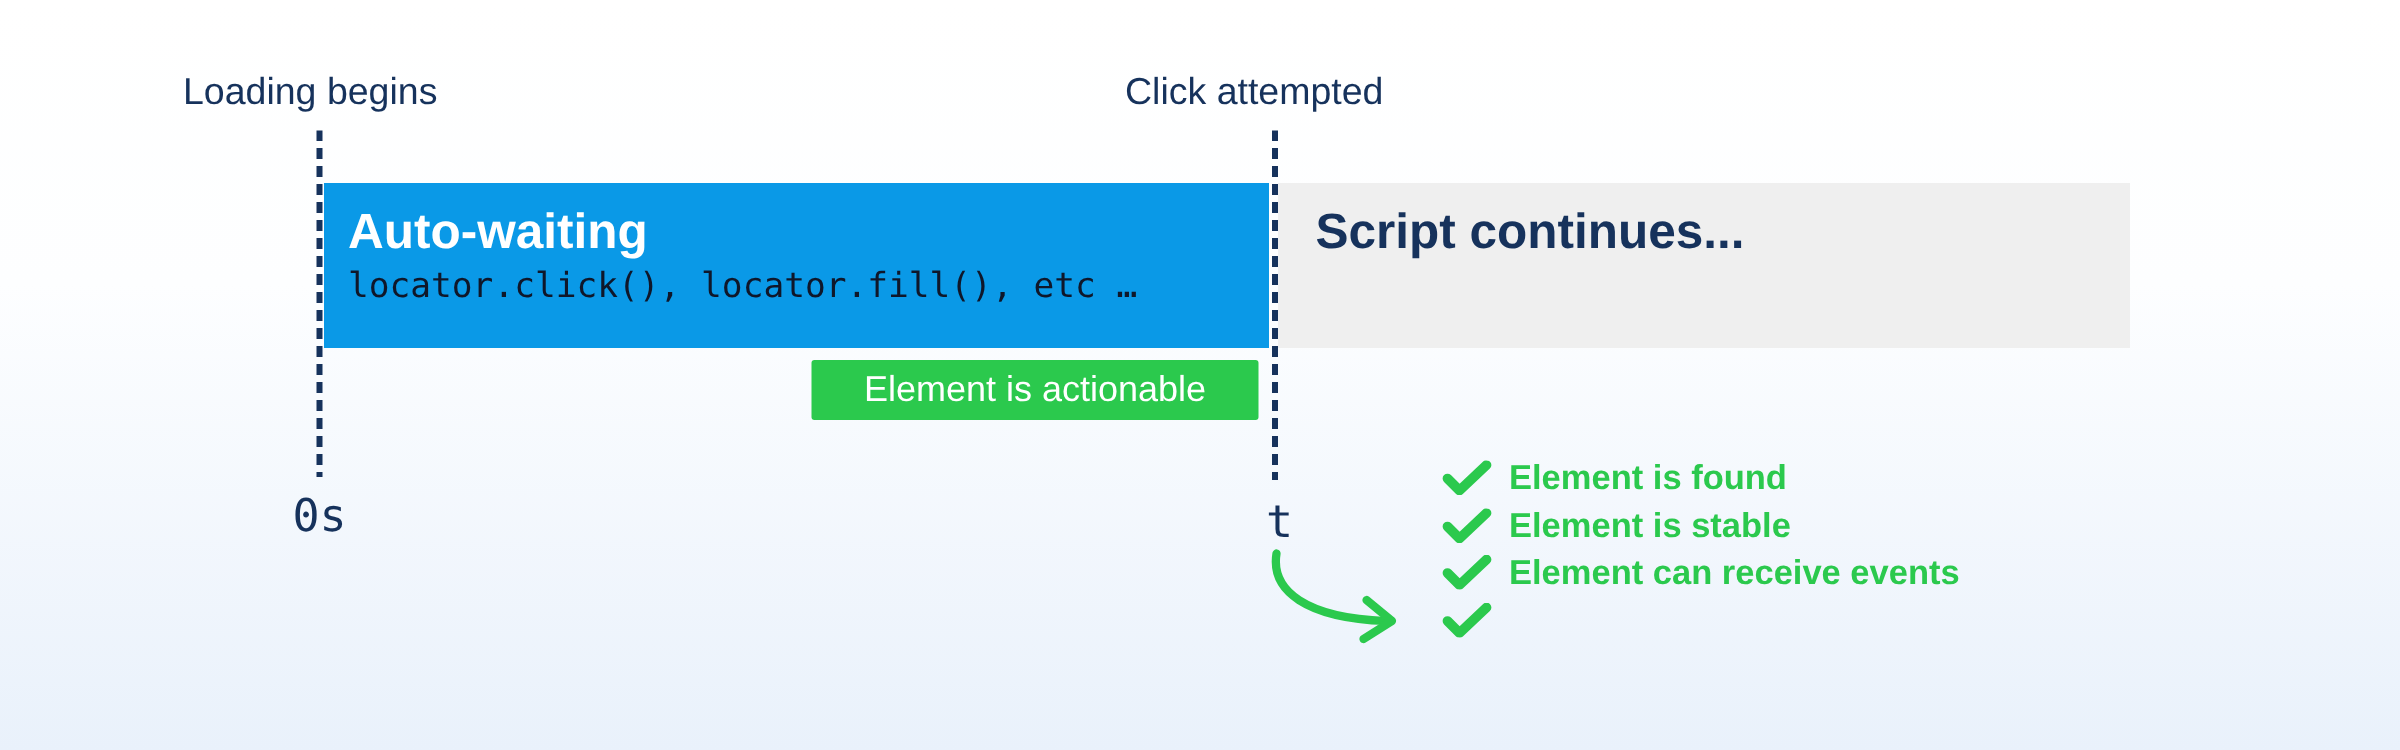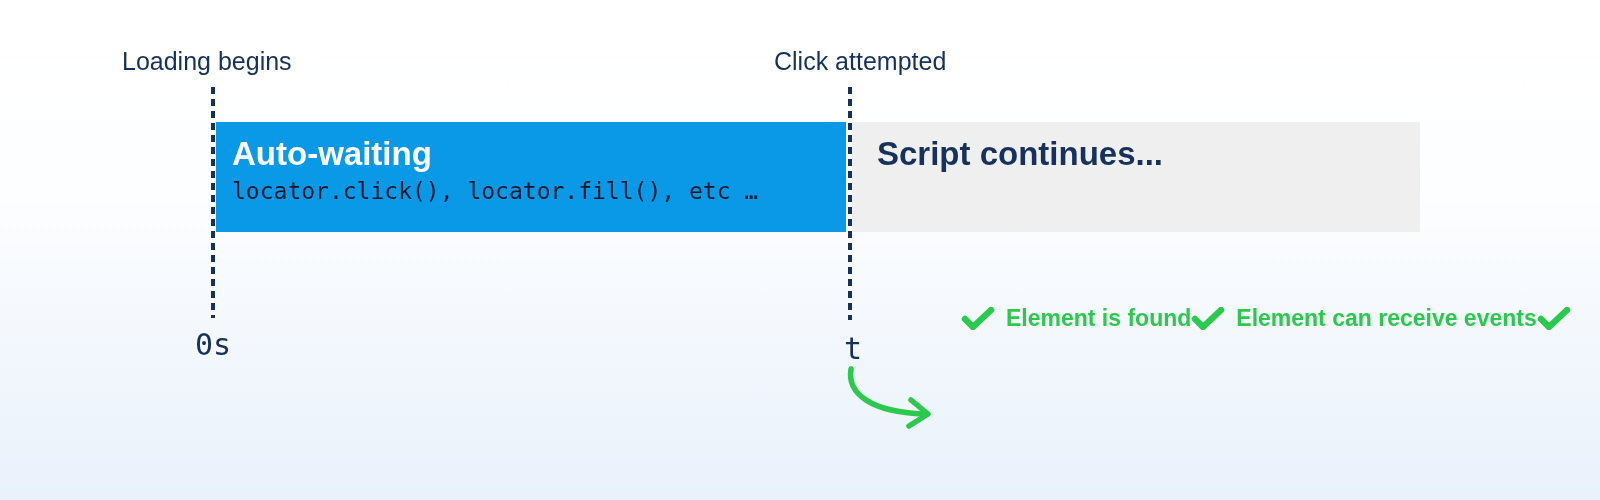--- a/index.html
+++ b/index.html
@@ -12,21 +12,21 @@
     color:#16325c;
   }
   .top-label{
     position:absolute;
     font-size:25px;
     font-weight:500;
     color:#16325c;
     white-space:nowrap;
   }
   .lbl-loading{left:122px;top:47px;}
-  .lbl-click{left:750px;top:47px;margin-left:24px;}
+  .lbl-click{left:750px;top:47px;}
   .dotted-line{
     position:absolute;
     width:4px;
     background:repeating-linear-gradient(to bottom,#16325c 0px,#16325c 7px,transparent 7px,transparent 12px);
   }
   .line-start{left:211px;top:87px;height:231px;}
   .line-click{left:848px;top:87px;height:233px;}
   .bar{
     position:absolute;
     top:122px;height:110px;
@@ -80,21 +80,21 @@
   .lbl-t{left:844px;top:331px;}
   .arrow-wrap{
     position:absolute;
     left:838px;top:362px;
     width:100px;height:70px;
   }
   .checklist{
     position:absolute;
     left:961px;top:303px;
     display:flex;
-    flex-direction:row;
+    flex-direction:column;
   }
   .check-row{
     display:flex;
     align-items:center;
     height:31.5px;
   }
   .check-icon{
     width:34px;height:23px;
     margin-right:11px;
     flex:0 0 auto;
@@ -121,20 +121,23 @@
 
   <div class="bar bar-blue">
     <div class="bar-title">Auto-waiting</div>
     <div class="bar-code">locator.click(), locator.fill(), etc …</div>
   </div>
 
   <div class="bar bar-gray">
     <div class="bar-title">Script continues...</div>
   </div>
 
+  <div class="badge">
+    <span>Element is actionable</span>
+  </div>
 
   <div class="time-label lbl-0s">0s</div>
 
   <div class="time-label lbl-t">t</div>
 
   <div class="arrow-wrap">
     <svg width="100" height="70" viewBox="0 0 100 70" fill="none" xmlns="http://www.w3.org/2000/svg">
       <path d="M 13 7 C 9 32, 33 50, 86 52" stroke="#2bc94d" stroke-width="5.5" stroke-linecap="round" fill="none"></path>
       <path d="M 73 38 L 90 52 L 71 64" stroke="#2bc94d" stroke-width="5.5" stroke-linecap="round" stroke-linejoin="round" fill="none"></path>
     </svg>
@@ -143,20 +146,26 @@
   <div class="checklist">
 
     <div class="check-row">
       <svg class="check-icon" viewBox="0 0 34 23" xmlns="http://www.w3.org/2000/svg">
         <path d="M4 12 L12 20 L30 3" stroke="#2bc94d" stroke-width="6.5" stroke-linecap="round" stroke-linejoin="round" fill="none"></path>
       </svg>
       <span class="check-label">Element is found</span>
     </div>
 
 
+    <div class="check-row">
+      <svg class="check-icon" viewBox="0 0 34 23" xmlns="http://www.w3.org/2000/svg">
+        <path d="M4 12 L12 20 L30 3" stroke="#2bc94d" stroke-width="6.5" stroke-linecap="round" stroke-linejoin="round" fill="none"></path>
+      </svg>
+      <span class="check-label">Element is stable</span>
+    </div>
 
     <div class="check-row">
       <svg class="check-icon" viewBox="0 0 34 23" xmlns="http://www.w3.org/2000/svg">
         <path d="M4 12 L12 20 L30 3" stroke="#2bc94d" stroke-width="6.5" stroke-linecap="round" stroke-linejoin="round" fill="none"></path>
       </svg>
       <span class="check-label">Element can receive events</span>
     </div>
 
     <div class="check-row">
       <svg class="check-icon" viewBox="0 0 34 23" xmlns="http://www.w3.org/2000/svg">

